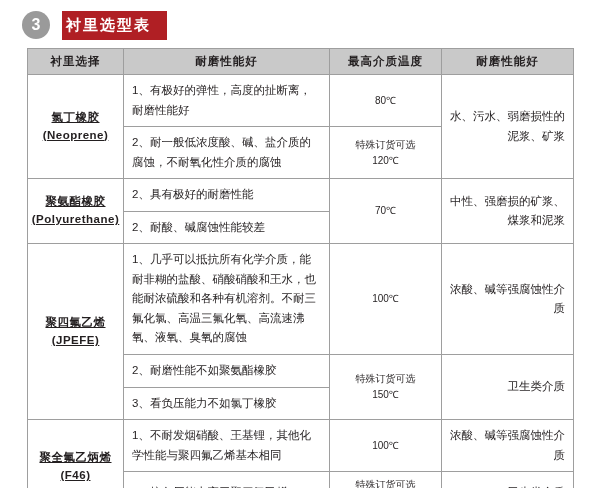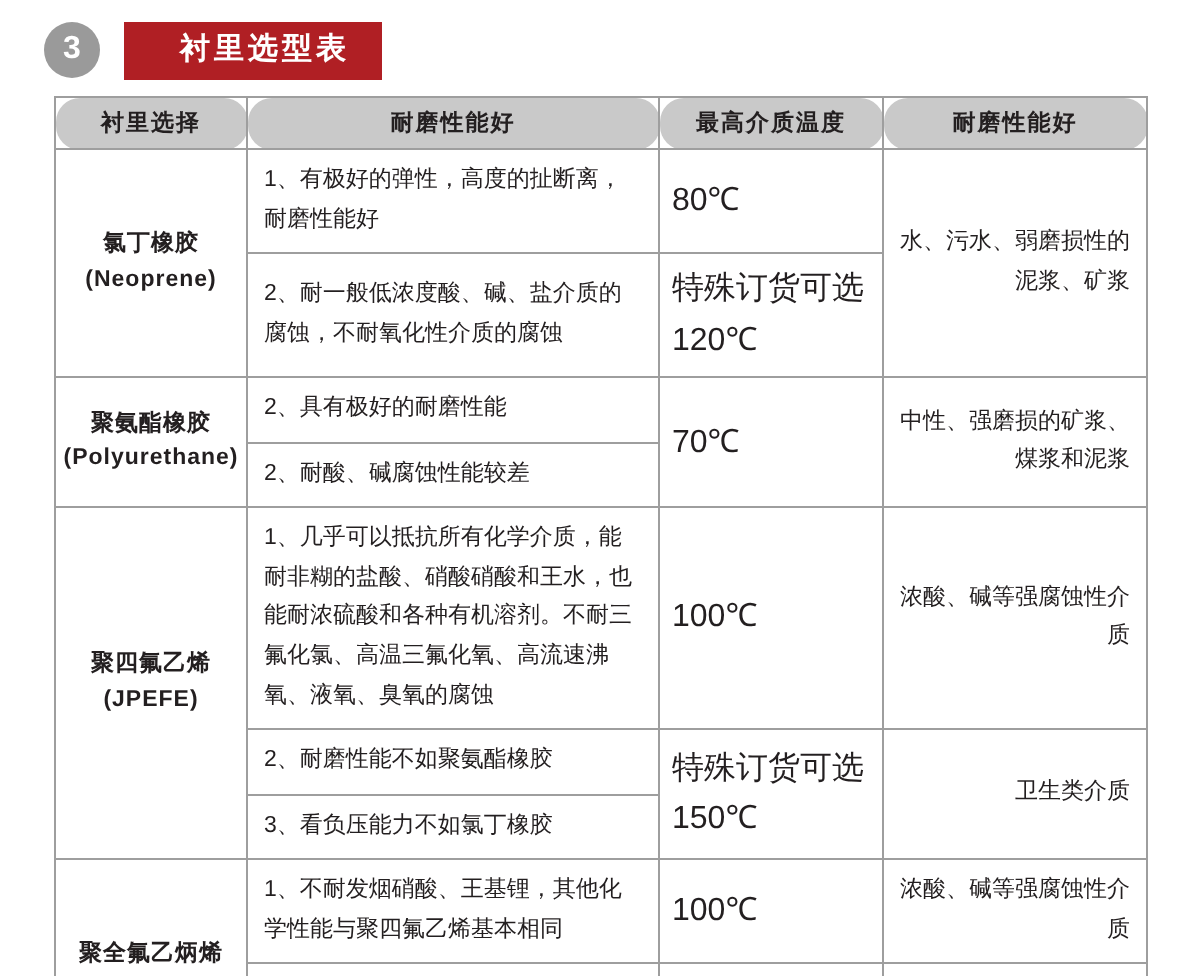--- a/index.html
+++ b/index.html
@@ -41,21 +41,21 @@
     justify-content: center;
     flex: 0 0 auto;
   }
   .title-bar {
     margin-left: 12px;
     background: #b01f24;
     color: #ffffff;
     font-size: 15px;
     font-weight: bold;
     letter-spacing: 2px;
-    padding: 5px 16px 6px 28px;
+    padding: 5px 16px 6px 4px;
     line-height: 1.2;
     white-space: nowrap;
   }
   
   .table-wrap {
     position: absolute;
     left: 27px;
     top: 48px;
     width: 546px;
   }
@@ -71,43 +71,44 @@
   }
   thead th {
     background: #c9c9c9;
     color: #231f20;
     font-size: 11.5px;
     font-weight: bold;
     letter-spacing: 1px;
     height: 26px;
     text-align: center;
     padding: 2px 4px;
-    border-radius: 12px;
   }
   .col-a { width: 96px; }
   .col-b { width: 206px; }
   .col-c { width: 112px; }
   .col-d { width: 132px; }
 
   td.lining {
     text-align: center;
     font-size: 11.5px;
     font-weight: bold;
     line-height: 1.55;
     padding: 4px 2px;
     letter-spacing: 0.5px;
+    text-decoration: underline;
   }
   td.perf {
     font-size: 11.5px;
     line-height: 1.7;
     padding: 6px 10px 6px 8px;
     text-align: left;
   }
   td.temp {
-    font-size: 16px;
+    text-align: center;
+    font-size: 10px;
     line-height: 1.6;
     padding: 5px 6px;
   }
   td.scope {
     text-align: right;
     font-size: 11.5px;
     line-height: 1.7;
     padding: 5px 8px;
   }
   .nowrap-break { white-space: pre-line; }

